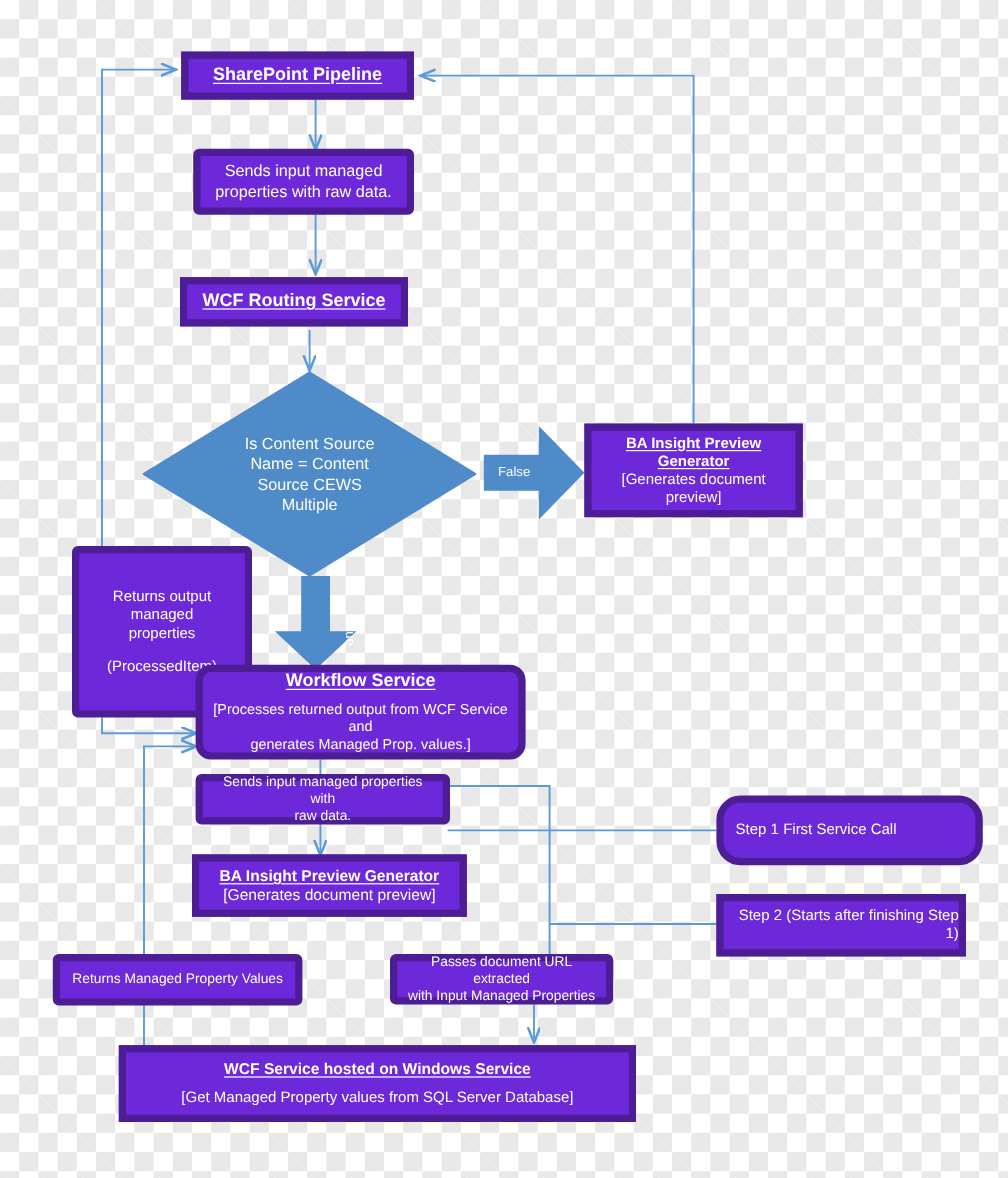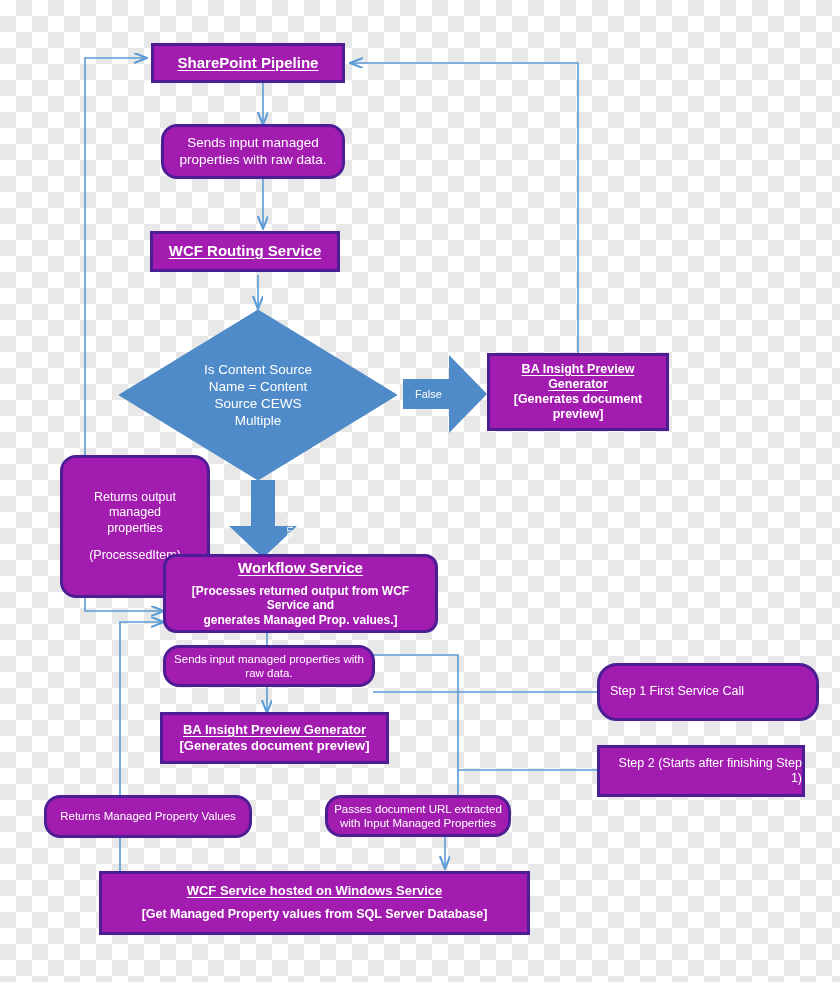--- a/index.html
+++ b/index.html
@@ -22,42 +22,42 @@
   }
   #canvas {
     position: absolute;
     left: 0; top: 0;
     width: 840px;
     height: 982px;
   }
   .node {
     position: absolute;
     box-sizing: border-box;
-    background: #a21caf;
-    border: 3px solid #4c1d95;
+    background: #6d28d9;
+    border: 6px solid #4c1d95;
     color: #ffffff;
     display: flex;
     flex-direction: column;
     align-items: center;
     justify-content: center;
     text-align: center;
     line-height: 1.22;
     z-index: 3;
   }
   .node.rounded {
-    border-radius: 16px;
+    border-radius: 5px;
     align-items: center;
   }
   .title {
     font-weight: bold;
     text-decoration: underline;
     text-underline-offset: 2px;
   }
   .sub {
-    font-weight: bold;
+    font-weight: normal;
   }
   .diamond-wrap {
     position: absolute;
     z-index: 3;
   }
   .diamond-wrap svg {
     position: absolute;
     left: 0; top: 0;
   }
   .diamond-label {

